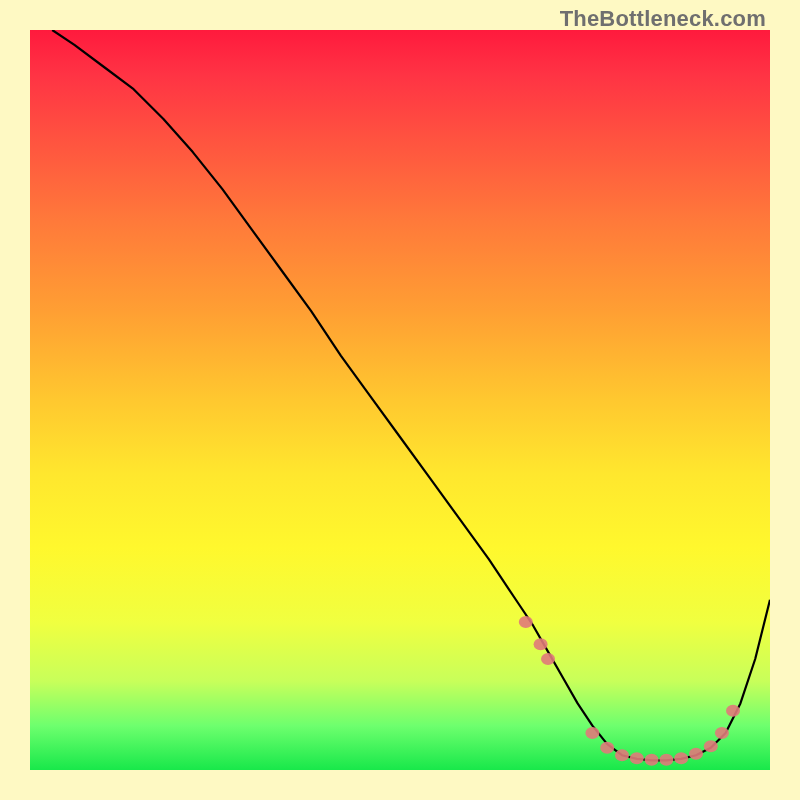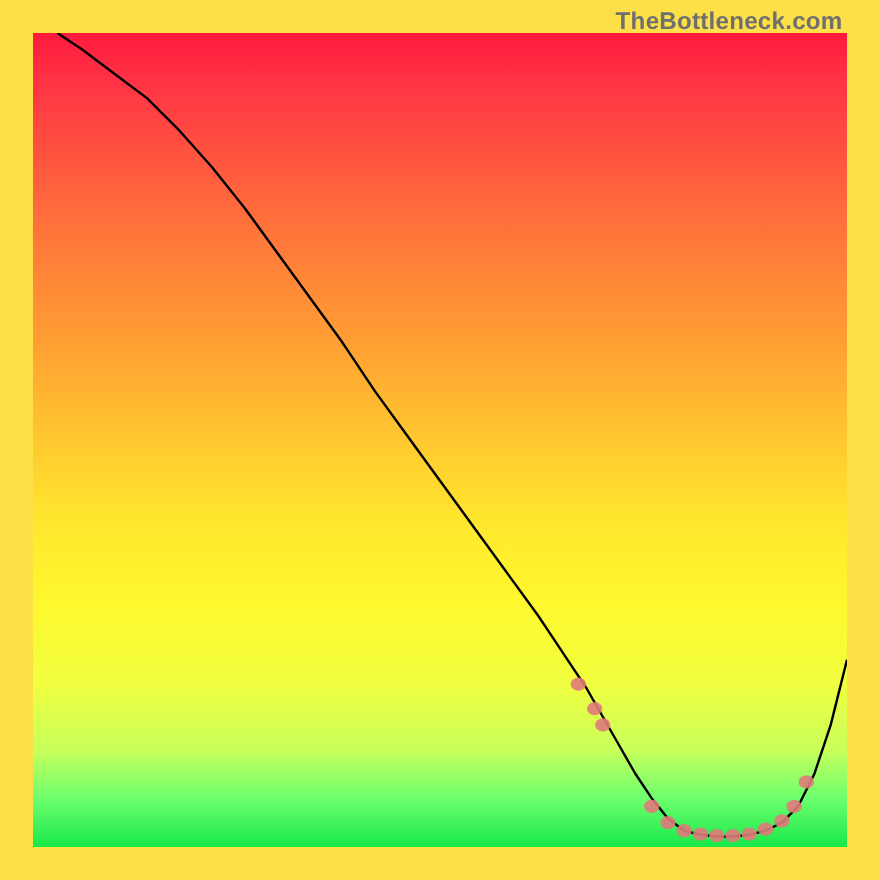--- a/index.html
+++ b/index.html
@@ -8,21 +8,21 @@
     width: 800px;
     height: 800px;
     background: #000;
     overflow: hidden;
     font-family: Arial, Helvetica, sans-serif;
   }
   .frame {
     position: relative;
     width: 800px;
     height: 800px;
-    background: #fde047;
+    background: #fef9c3;
   }
   .plot-area {
     position: absolute;
     left: 30px;
     top: 30px;
     width: 740px;
     height: 740px;
     
     background: linear-gradient(
       to bottom,

